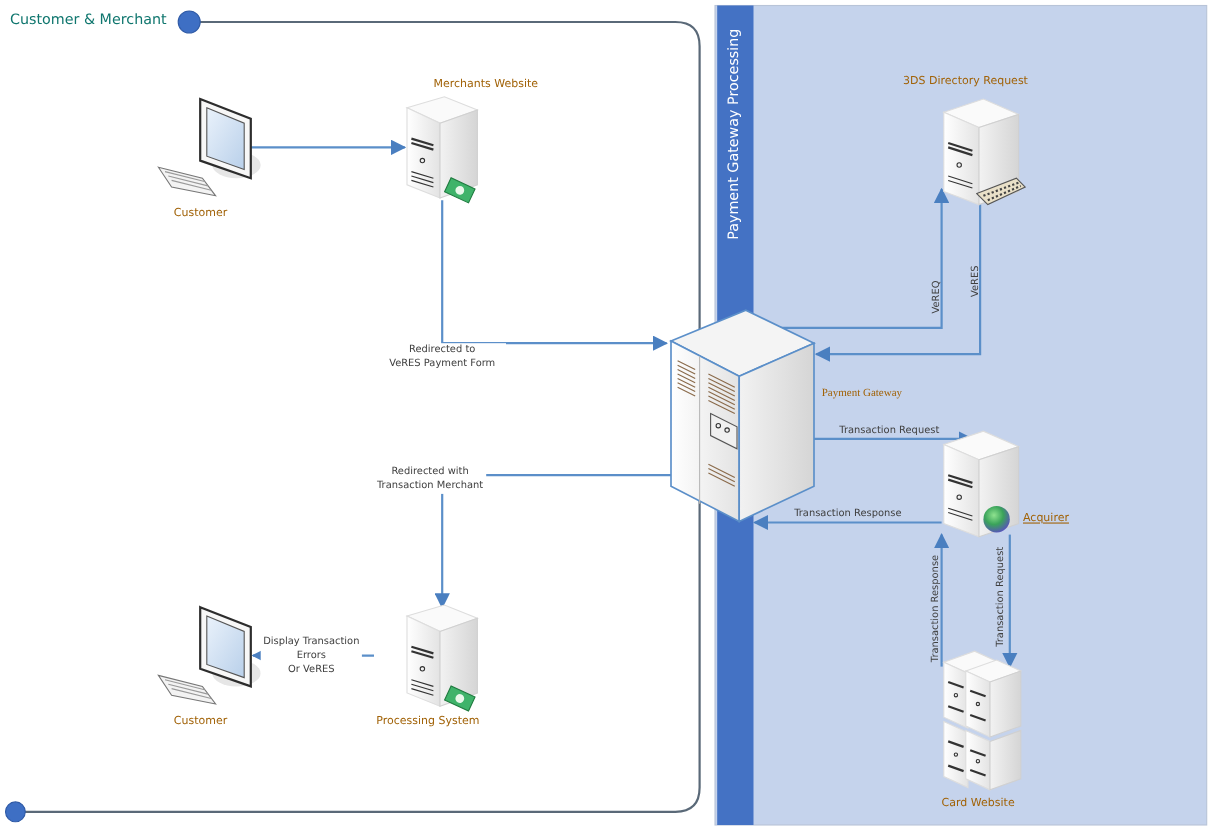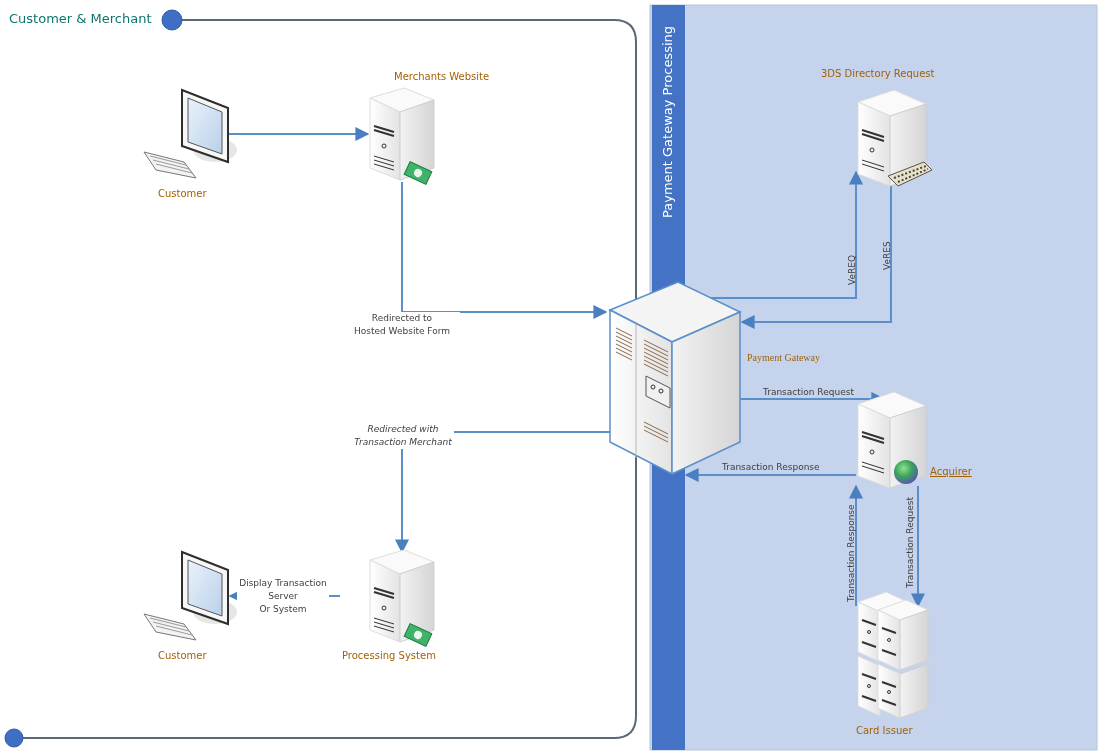--- a/index.html
+++ b/index.html
@@ -164,38 +164,38 @@
 
 <div class="lbl swim-lbl" style="left:9px; top:11px;">Customer &amp; Merchant</div>
 
 <div class="lbl lane-title vert" style="left:660px; top:218px;">Payment Gateway Processing</div>
 
 <div class="lbl node-lbl" style="left:158px; top:188px;">Customer</div>
 <div class="lbl node-lbl" style="left:394px; top:71px;">Merchants Website</div>
 <div class="lbl node-lbl" style="left:747px; top:352px;font-family:Liberation Serif, serif;">Payment Gateway</div>
 <div class="lbl node-lbl" style="left:821px; top:68px;">3DS Directory Request</div>
 <div class="lbl node-lbl" style="left:930px; top:466px;text-decoration:underline;">Acquirer</div>
-<div class="lbl node-lbl" style="left:856px; top:725px;">Card Issuer</div>
+<div class="lbl node-lbl" style="left:856px; top:725px;">Card Website</div>
 <div class="lbl node-lbl" style="left:342px; top:650px;">Processing System</div>
 <div class="lbl node-lbl" style="left:158px; top:650px;">Customer</div>
 
 <div class="lbl small-lbl bg-white" style="left:344px; top:280px; width:116px;margin-top:32px;">
   <div>Redirected to</div>
-  <div>Hosted Website Form</div>
+  <div>VeRES Payment Form</div>
 </div>
 
-<div class="lbl small-lbl bg-white" style="left:352px; top:423px; width:102px;font-style:italic;">
+<div class="lbl small-lbl bg-white" style="left:340px; top:423px; width:102px;">
   <div>Redirected with</div>
   <div>Transaction Merchant</div>
 </div>
 
 <div class="lbl small-lbl bg-white" style="left:237px; top:577px; width:92px;">
   <div>Display Transaction</div>
-  <div>Server</div>
-  <div>Or System</div>
+  <div>Errors</div>
+  <div>Or VeRES</div>
 </div>
 
 <div class="lbl small-lbl vert" style="left:846px; top:285px;">VeREQ</div>
 <div class="lbl small-lbl vert" style="left:881px; top:270px;">VeRES</div>
 
 <div class="lbl small-lbl" style="left:763px; top:386px;">Transaction Request</div>
 <div class="lbl small-lbl" style="left:722px; top:461px;">Transaction Response</div>
 
 <div class="lbl small-lbl vert" style="left:845px; top:602px;">Transaction Response</div>
 <div class="lbl small-lbl vert" style="left:904px; top:588px;">Transaction Request</div>

